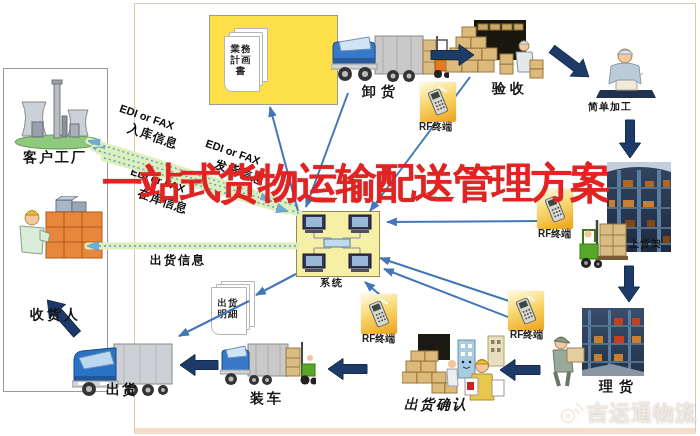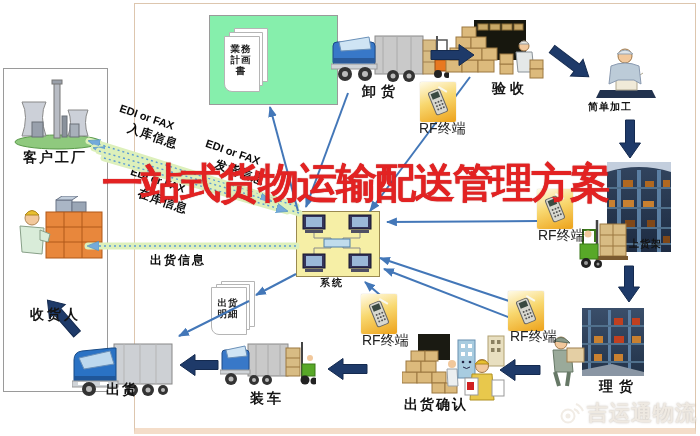--- a/index.html
+++ b/index.html
@@ -5,30 +5,30 @@
   html,body{margin:0;padding:0;background:#fff;}
   #stage{position:relative;width:700px;height:436px;overflow:hidden;background:#fff;
          font-family:"Liberation Sans",sans-serif;}
   .abs{position:absolute;}
   .panel{position:absolute;background:#fff;}
   #main-panel{left:134px;top:3px;width:560px;height:424px;border:1px solid #ddc6ae;border-bottom:6px solid #f4ddc9;}
   #left-panel{left:3px;top:68px;width:103px;height:322px;border:1px solid #9a9a9a;}
   .cn-label{position:absolute;font-family:"DejaVu Serif",serif;font-weight:bold;color:#141414;
             font-size:14px;letter-spacing:3px;white-space:nowrap;line-height:1.1;}
   .sm{font-size:10px;}
-  .rf-label{position:absolute;font-family:"Liberation Sans",sans-serif;font-weight:normal;
-            font-size:14px;color:#222;letter-spacing:0;white-space:nowrap;}
+  .rf-label{position:absolute;font-family:"Liberation Sans",sans-serif;font-weight:bold;
+            font-size:10px;color:#222;letter-spacing:0;white-space:nowrap;}
   .edi{position:absolute;font-weight:bold;font-size:11px;color:#0a0a0a;white-space:nowrap;
        transform:rotate(19deg);transform-origin:left top;}
   .edi-cn{position:absolute;font-family:"DejaVu Serif",serif;font-weight:bold;font-size:12px;
           letter-spacing:1px;color:#0a0a0a;white-space:nowrap;transform:rotate(19deg);transform-origin:left top;}
   .edi-cn-flat{transform:none;letter-spacing:2px;}
   #title{position:absolute;left:102px;top:156px;font-size:41px;font-weight:bold;letter-spacing:-2px;
          color:#e32222;white-space:nowrap;text-shadow:0 0 1px #a51414;z-index:9;}
-  .docbox{position:absolute;background:#86efac;border:1px solid #9a9a9a;}
+  .docbox{position:absolute;background:#fde047;border:1px solid #9a9a9a;}
   .doc-stack{position:absolute;}
   .page{position:absolute;background:#fff;border:1px solid #b5b5b5;border-radius:0 0 0 8px;}
   .doc-label{position:absolute;width:24px;text-align:center;font-family:"DejaVu Serif",serif;
              font-weight:bold;font-size:9.5px;line-height:11px;color:#222;letter-spacing:1px;}
   .rf-badge{position:absolute;width:36px;height:40px;border-radius:2px;
             background:linear-gradient(160deg,#fffbe8 0%,#f8d870 45%,#eda21a 100%);
             box-shadow:0 0 1px rgba(120,80,0,.5);}
   #system-box{position:absolute;left:296px;top:211px;width:84px;height:66px;background:#f6efa6;
               border:1.5px solid #9a8a50;box-sizing:border-box;}
   #overlay{position:absolute;left:0;top:0;z-index:5;pointer-events:none;}
@@ -529,21 +529,21 @@
   <div class="rf-label lbl-z" style="left:419px;top:120px;">RF终端</div>
   <div class="rf-label lbl-z" style="left:538px;top:227px;">RF终端</div>
   <div class="rf-label lbl-z" style="left:362px;top:332px;">RF终端</div>
   <div class="rf-label lbl-z" style="left:510px;top:328px;">RF终端</div>
 
   <div class="cn-label lbl-z" style="left:362px;top:84px;letter-spacing:5px;">卸货</div>
   <div class="cn-label lbl-z" style="left:492px;top:81px;letter-spacing:4px;">验收</div>
   <div class="cn-label lbl-z sm" style="left:588px;top:101px;letter-spacing:1px;">简单加工</div>
   <div class="cn-label lbl-z sm" style="left:629px;top:238px;letter-spacing:1px;">上货架</div>
   <div class="cn-label lbl-z" style="left:599px;top:379px;letter-spacing:6px;">理货</div>
-  <div class="cn-label lbl-z" style="left:404px;top:397px;letter-spacing:2px;">出货确认</div>
+  <div class="cn-label lbl-z" style="left:404px;top:397px;letter-spacing:2px;font-style:italic;">出货确认</div>
   <div class="cn-label lbl-z" style="left:250px;top:391px;letter-spacing:3px;">装车</div>
   <div class="cn-label lbl-z" style="left:106px;top:382px;letter-spacing:2px;">出货</div>
   <div class="cn-label lbl-z" style="left:23px;top:150px;letter-spacing:2px;">客户工厂</div>
   <div class="cn-label lbl-z" style="left:30px;top:263px;letter-spacing:3px;margin-top:44px;">收货人</div>
   <div class="cn-label lbl-z sm" style="left:320px;top:277px;letter-spacing:2px;">系统</div>
 
   <div class="edi" style="left:122px;top:102px;">EDI or FAX</div>
   <div class="edi-cn" style="left:131px;top:120px;">入库信息</div>
   <div class="edi" style="left:208px;top:137px;">EDI or FAX</div>
   <div class="edi-cn" style="left:218px;top:156px;">发货信息</div>

